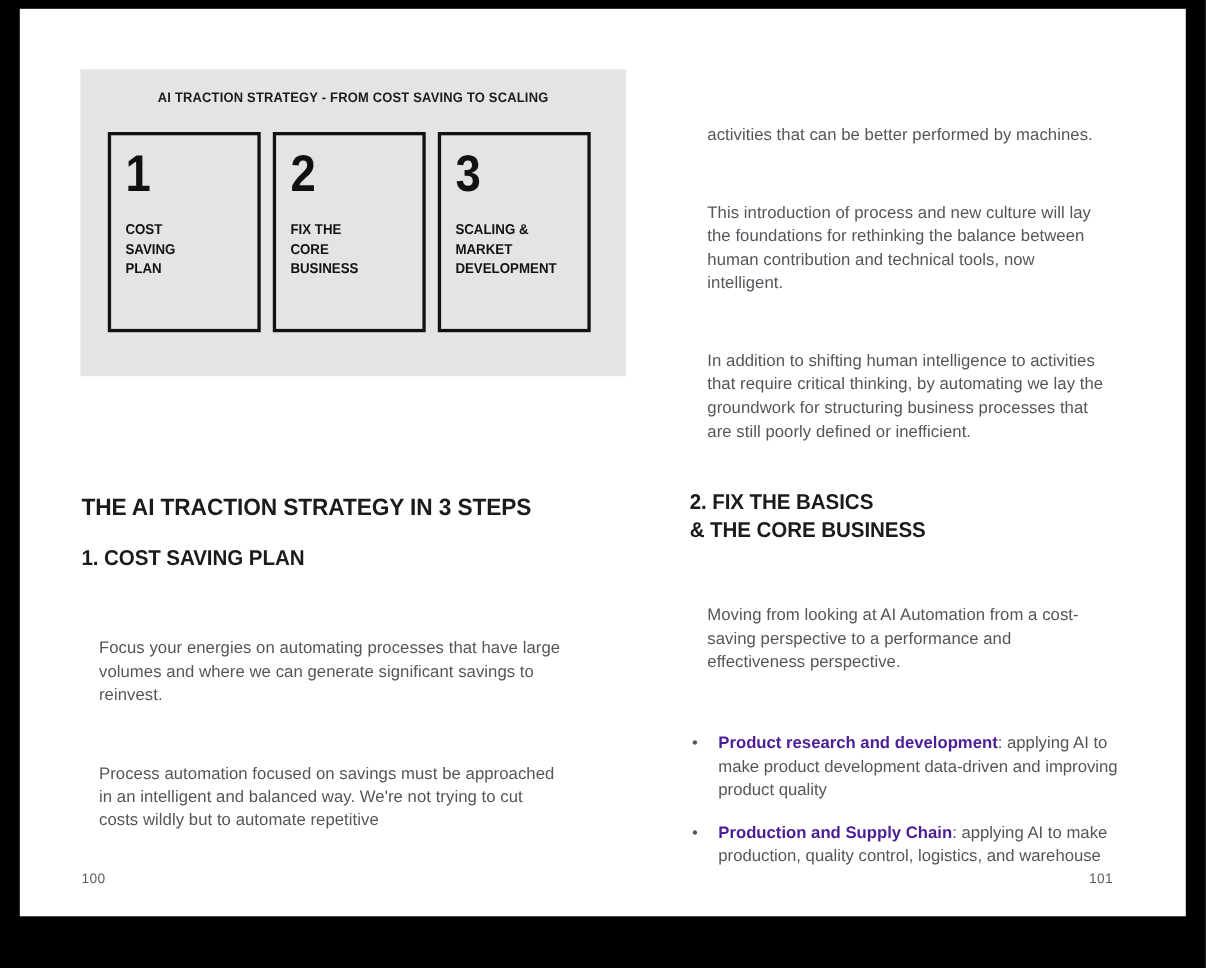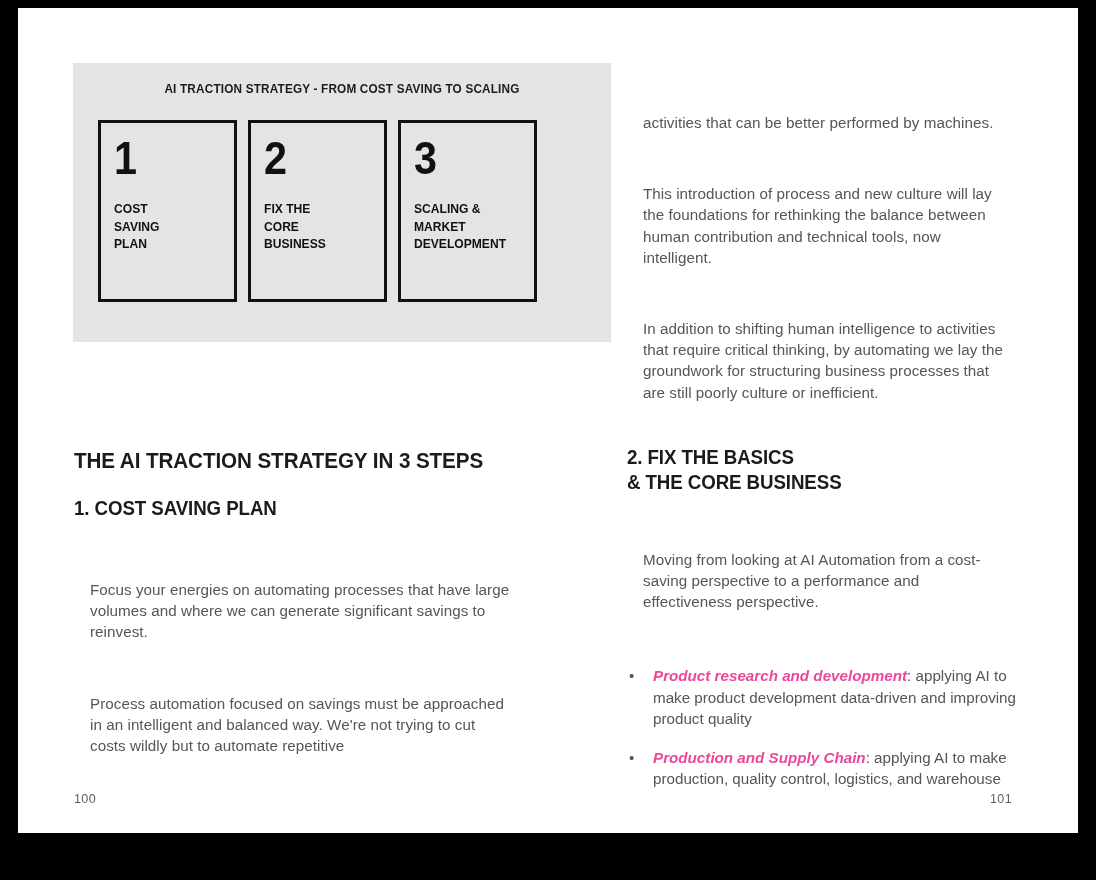--- a/index.html
+++ b/index.html
@@ -41,21 +41,20 @@
     height: 682px;
   }
 
   
   .diagram {
     position: relative;
     width: 496px;
     height: 279px;
     background: #e4e4e2;
     margin-left: -1px;
-    padding-left: 42px;
   }
   .diagram-title {
     position: absolute;
     top: 19px;
     left: 0;
     width: 100%;
     text-align: center;
     font-family: "Liberation Sans Narrow", "Liberation Sans", sans-serif;
     font-weight: bold;
     font-size: 12.5px;
@@ -154,23 +153,22 @@
   }
   .list li + li { margin-top: 18px; }
   .list li .dot {
     position: absolute;
     left: 2px;
     top: 0;
     color: #53565a;
     font-size: 15px;
   }
   .list li b {
-    color: #ec4899;
-    font-weight: bold;
-    font-style: italic;
+    color: #4c1d95;
+    font-weight: bold;
   }
 
   
   .pagenum {
     position: absolute;
     bottom: 27px;
     font-family: "Liberation Sans", sans-serif;
     font-size: 12.5px;
     color: #5b5e62;
     letter-spacing: 0.4px;
@@ -229,21 +227,21 @@
     <div class="gap-para"></div>
     <p class="body">Process automation focused on savings must be approached in an intelligent and balanced way. We're not trying to cut costs wildly but to automate repetitive</p>
   </div>
 
   <div class="col-right">
 
     <p class="body">activities that can be better performed by machines.</p>
     <div class="gap-para"></div>
     <p class="body">This introduction of process and new culture will lay the foundations for rethinking the balance between human contribution and technical tools, now intelligent.</p>
     <div class="gap-para"></div>
-    <p class="body">In addition to shifting human intelligence to activities that require critical thinking, by automating we lay the groundwork for structuring business processes that are still poorly culture or inefficient.</p>
+    <p class="body">In addition to shifting human intelligence to activities that require critical thinking, by automating we lay the groundwork for structuring business processes that are still poorly defined or inefficient.</p>
 
     <div style="height:26px"></div>
 
     <h3 class="sub-title two-line">2. FIX THE BASICS
 &amp; THE CORE BUSINESS</h3>
 
     <div style="height:20px"></div>
 
     <div class="gap-para"></div>
     <p class="body">Moving from looking at AI Automation from a cost-saving perspective to a performance and effectiveness perspective.</p>

